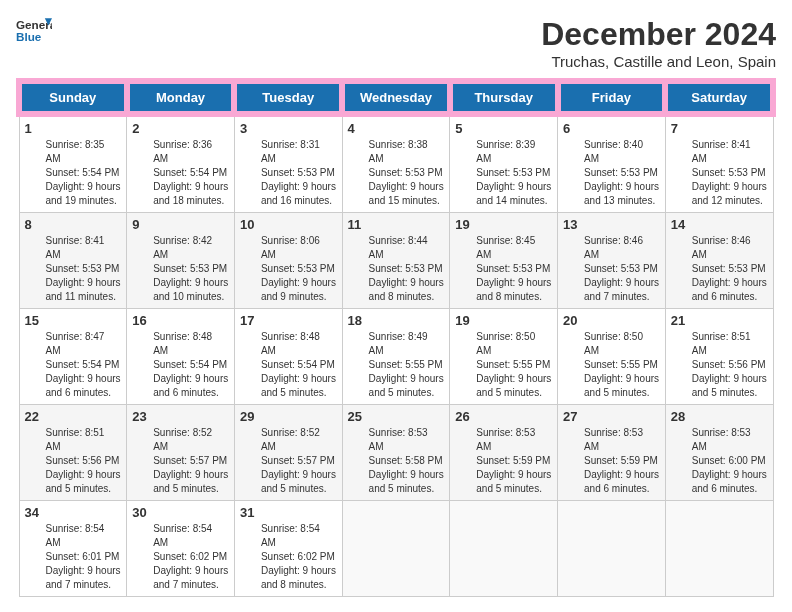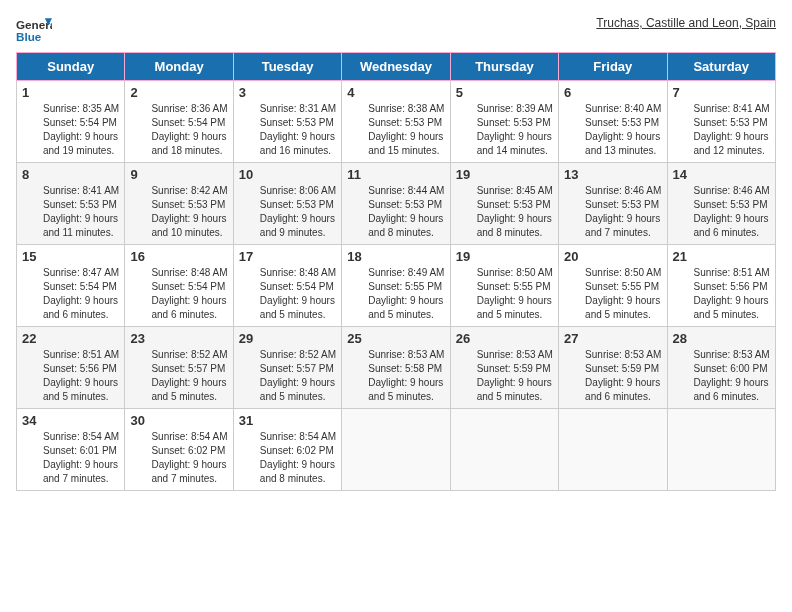--- a/index.html
+++ b/index.html
@@ -27,37 +27,36 @@
     }
     .title-area {
       text-align: right;
     }
     .month-title {
       font-size: 32px;
       font-weight: bold;
       color: #333;
     }
     .location {
-      font-size: 12px;
+      font-size: 15px;
       color: #333;
-      text-decoration: underline;
     }
     .calendar {
       width: 100%;
       border-collapse: collapse;
       border: 1px solid #ccc;
     }
     .calendar th {
       background: #1a6faf;
       color: #fff;
       font-size: 13px;
       font-weight: bold;
       padding: 6px 4px;
       text-align: center;
-      border: 1px solid #f9a8d4;
+      border: 6px solid #f9a8d4;
     }
     .calendar td {
       vertical-align: top;
       border: 1px solid #ccc;
       padding: 4px 5px;
       width: calc(100% / 7);
       min-height: 80px;
       font-size: 10.5px;
       color: #333;
       background: #fff;
@@ -86,20 +85,21 @@
 
 <div class="header">
   <div class="logo">
     <svg class="logo-icon" viewBox="0 0 40 30" xmlns="http://www.w3.org/2000/svg">
       <text x="0" y="14" font-family="Arial" font-size="13" font-weight="bold" fill="#333">General</text>
       <text x="0" y="27" font-family="Arial" font-size="13" font-weight="bold" fill="#1a6faf">Blue</text>
       <polygon points="32,2 40,2 36,10" fill="#1a6faf"></polygon>
     </svg>
   </div>
   <div class="title-area">
+    <div class="month-title">December 2024</div>
     <div class="location">Truchas, Castille and Leon, Spain</div>
   </div>
 </div>
 
 <table class="calendar">
   <thead>
     <tr>
     <th>Sunday</th>
         <th>Monday</th>
         <th>Tuesday</th>

